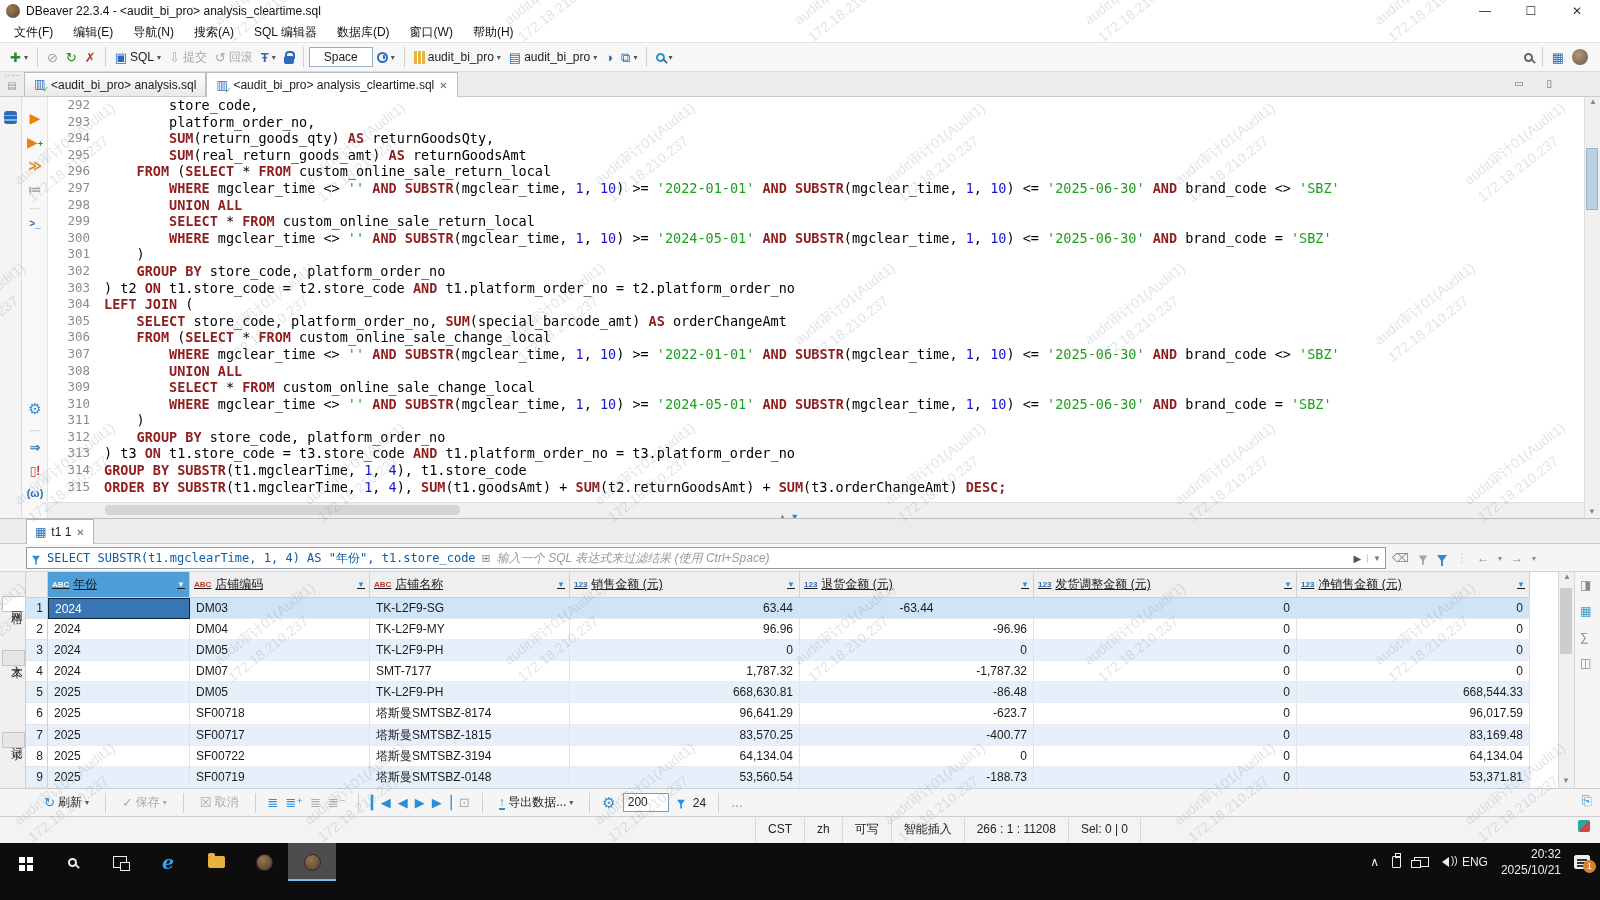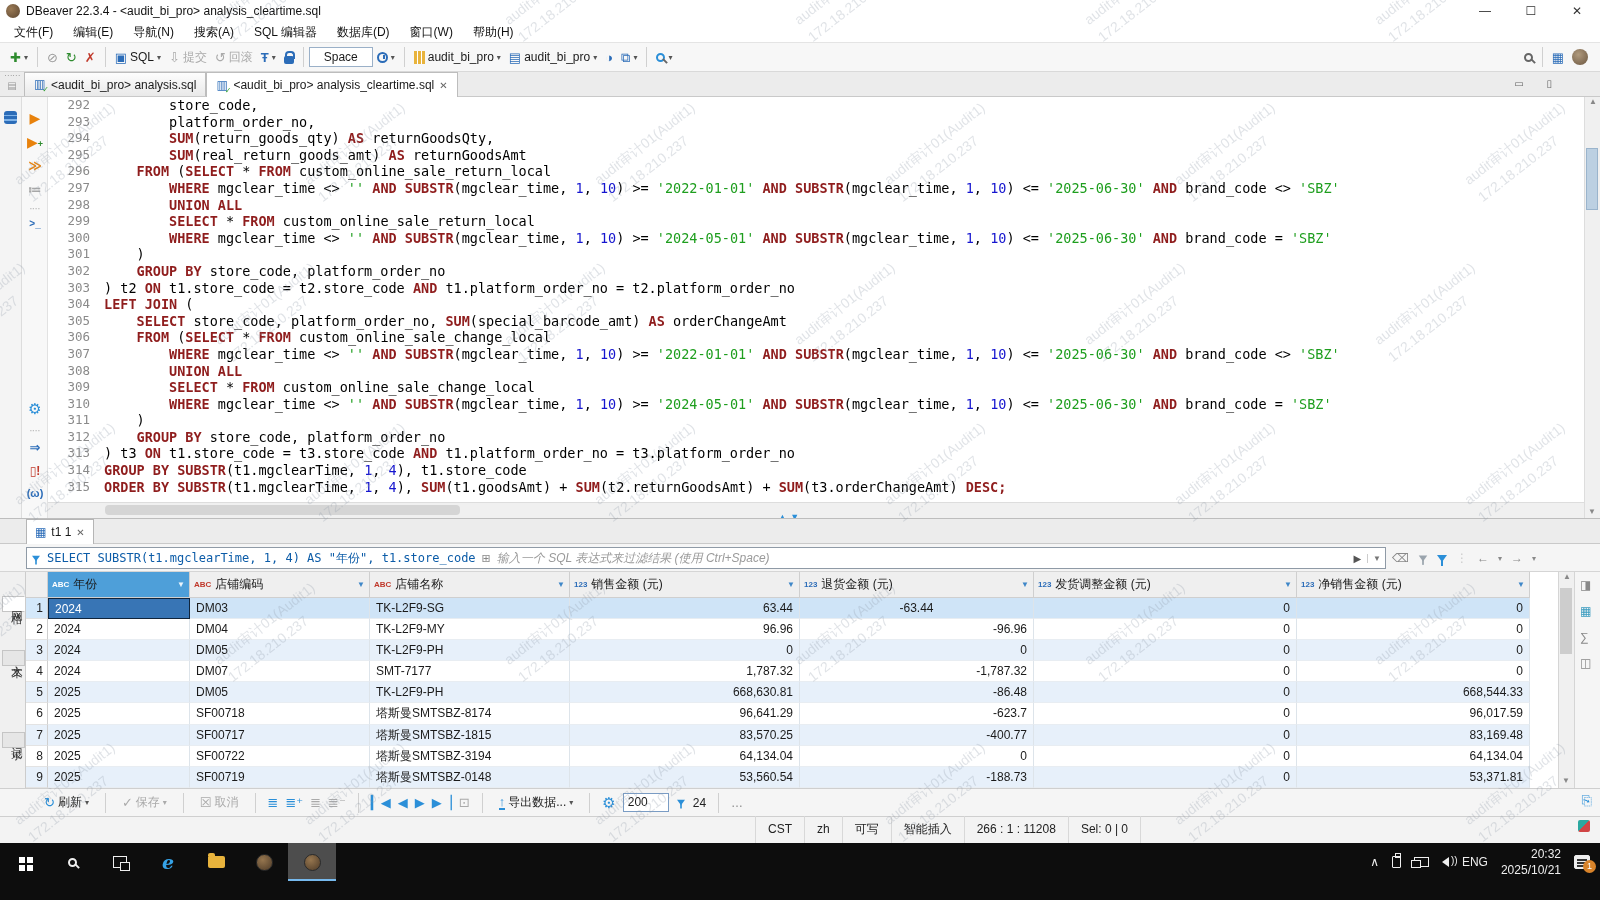--- a/index.html
+++ b/index.html
@@ -73,21 +73,21 @@
   .funnel.gray { border-top-color:#9aa4ad; } .funnel.gray::after { border-left-color:#9aa4ad; }
   #filter-query { color:#0c5ca8; font-family:"DejaVu Sans Mono","Liberation Mono",monospace; font-size:12px; white-space:nowrap; }
   #filter-expand { color:#888; font-size:11px; }
   #filter-ph { color:#9a9a9a; font-style:italic; white-space:nowrap; }
   #filter-actions { left:1392px; top:547px; display:flex; align-items:center; gap:9px; height:22px; }
   .fic { font-size:12px; color:#8a8a8a; }
   
   #grid-leftrail { left:0; top:572px; width:26px; height:216px; background:#f0f0f0; border-right:1px solid #ccc; }
   .vtab { position:absolute; left:2px; width:23px; text-align:center; writing-mode:vertical-rl; letter-spacing:2px; font-size:11.5px; color:#333; background:#e6e6e6; border:1px solid #c5c5c5; padding:5px 0; }
   .vtab.active { background:#fff; border-right-color:#fff; }
-  #grid-header { left:26px; top:572px; width:1532px; height:26px; display:flex; }
+  #grid-header { left:26px; top:572px; width:1532px; height:26px; display:flex;text-decoration:underline; }
   #rownum-hdr { width:22px; height:26px; background:#efefef; border-right:1px solid #cfcfcf; border-bottom:1px solid #cfcfcf; position:relative; }
   .hcell { height:26px; background:#efefef; border-right:1px solid #cfcfcf; border-bottom:1px solid #cfcfcf; display:flex; align-items:center; padding:0 4px; gap:4px; font-size:12px; }
   .hcell.sel { background:#4e9fd9; }
   .typ { font-size:8px; font-weight:bold; color:#c0392b; letter-spacing:0; flex:none; }
   .typ.num { color:#2b6cb8; }
   .hcell.sel .typ { color:#fff; }
   .hlabel { white-space:nowrap; overflow:hidden; }
   .harrow { margin-left:auto; color:#3f87c8; font-size:8px; flex:none; }
   .hcell.sel .harrow { color:#eaf4fc; }
   #grid-body { left:26px; top:598px; width:1532px; height:190px; overflow:hidden; background:#fff; }

